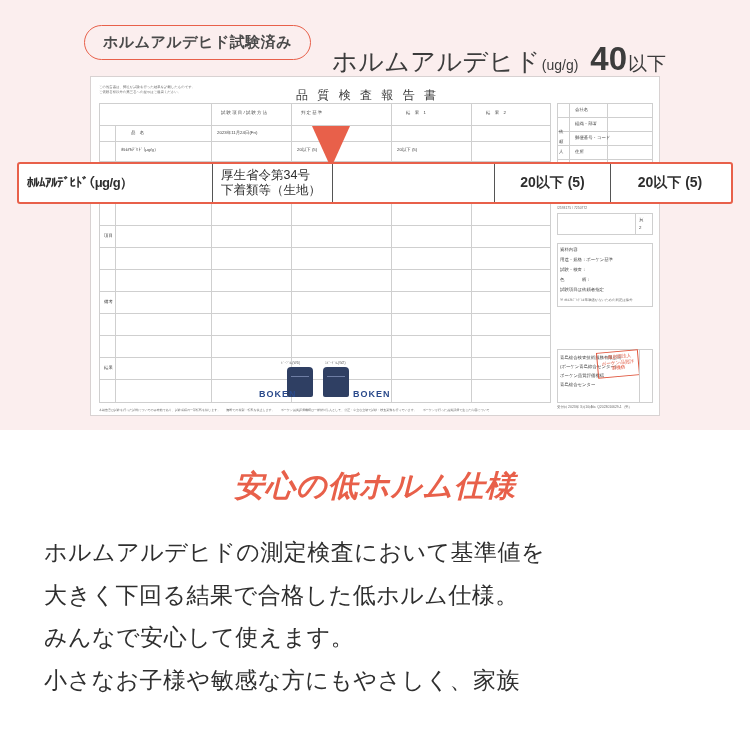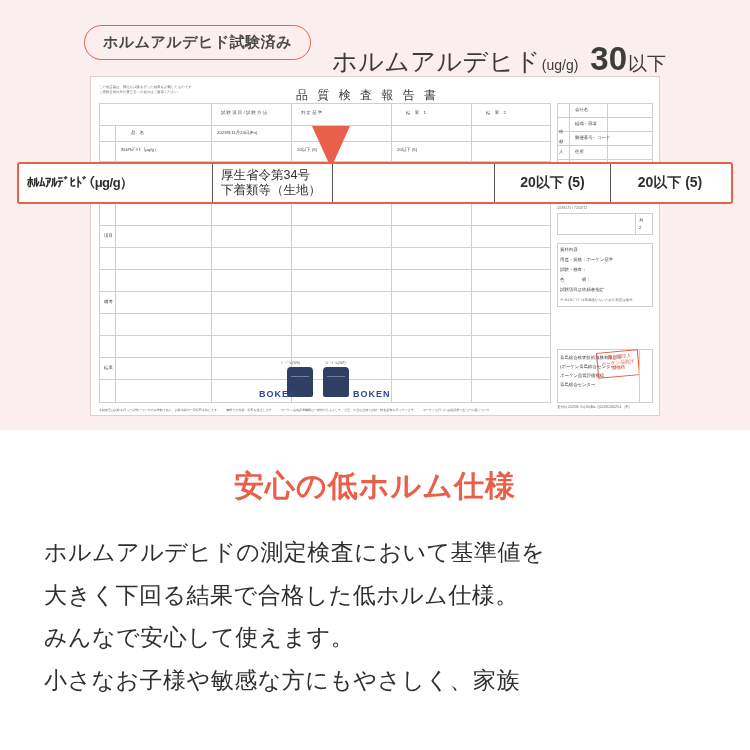--- a/index.html
+++ b/index.html
@@ -211,20 +211,21 @@
     padding: 36px 44px 0 44px;
     box-sizing: border-box;
   }
   .sub-title {
     color: #e8604a;
     font-size: 30px;
     font-weight: bold;
     text-align: center;
     letter-spacing: 1px;
     margin: 0 0 24px 0;
+    font-style: italic;
   }
   .body-text {
     color: #2f2f2f;
     font-size: 23px;
     line-height: 1.85;
     letter-spacing: 0.5px;
     text-align: left;
     margin: 0;
   }
   .body-text div { white-space: nowrap; }
@@ -234,21 +235,21 @@
 
 <div class="page">
 
   <div class="top-panel">
 
     <div class="headline-row">
       <div class="pill">ホルムアルデヒド試験済み</div>
       <div class="headline-main">
         <span class="t1">ホルムアルデヒド</span>
         <span class="t2">(ug/g)</span>
-        <span class="t3">30</span>
+        <span class="t3">40</span>
         <span class="t4">以下</span>
       </div>
     </div>
 
     <div class="doc-wrap">
 
       <div class="doc">
 
         <div class="doc-title">品 質 検 査 報 告 書</div>
 

